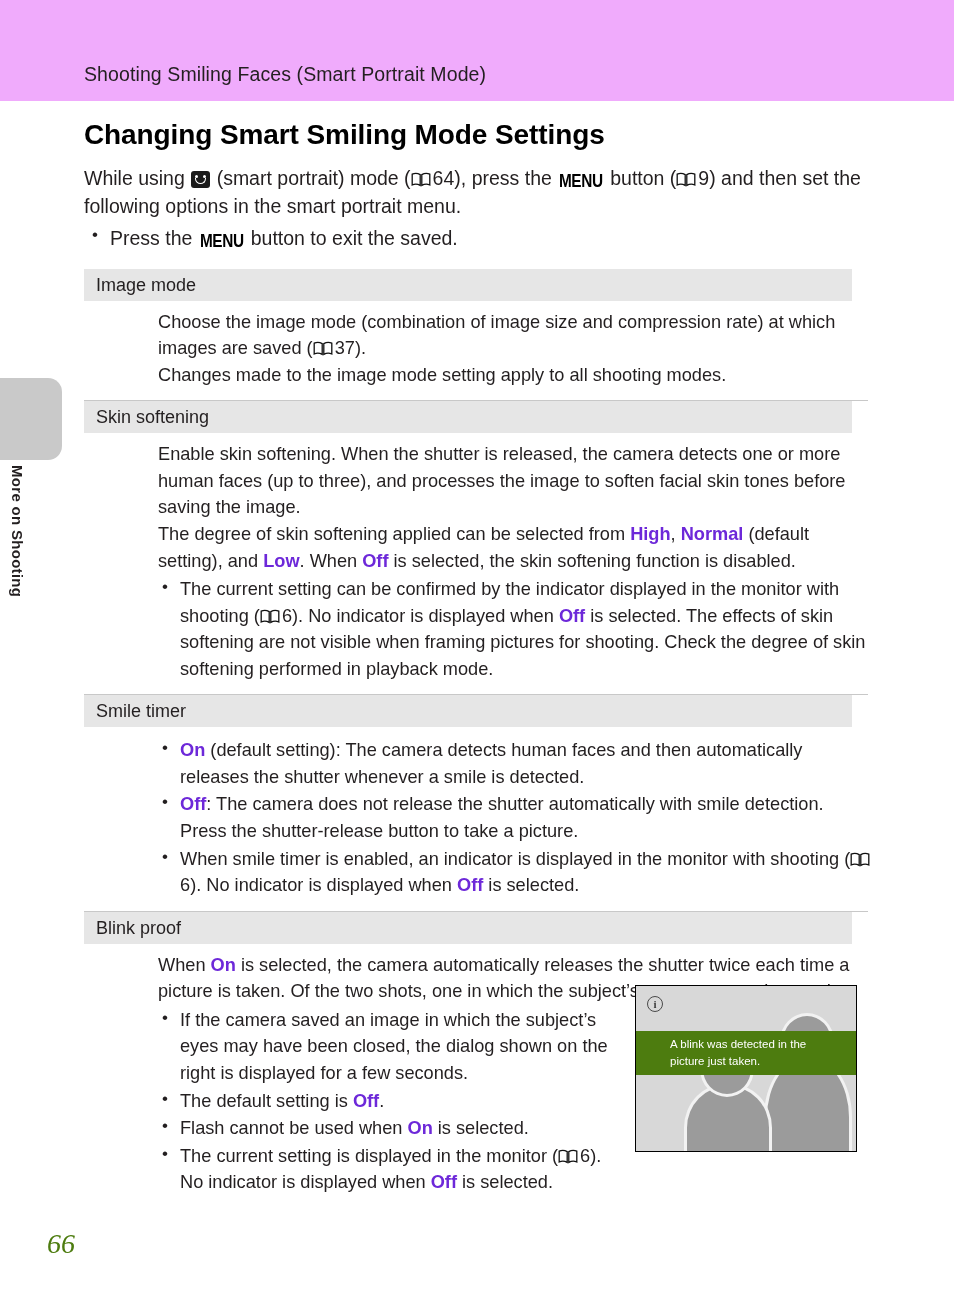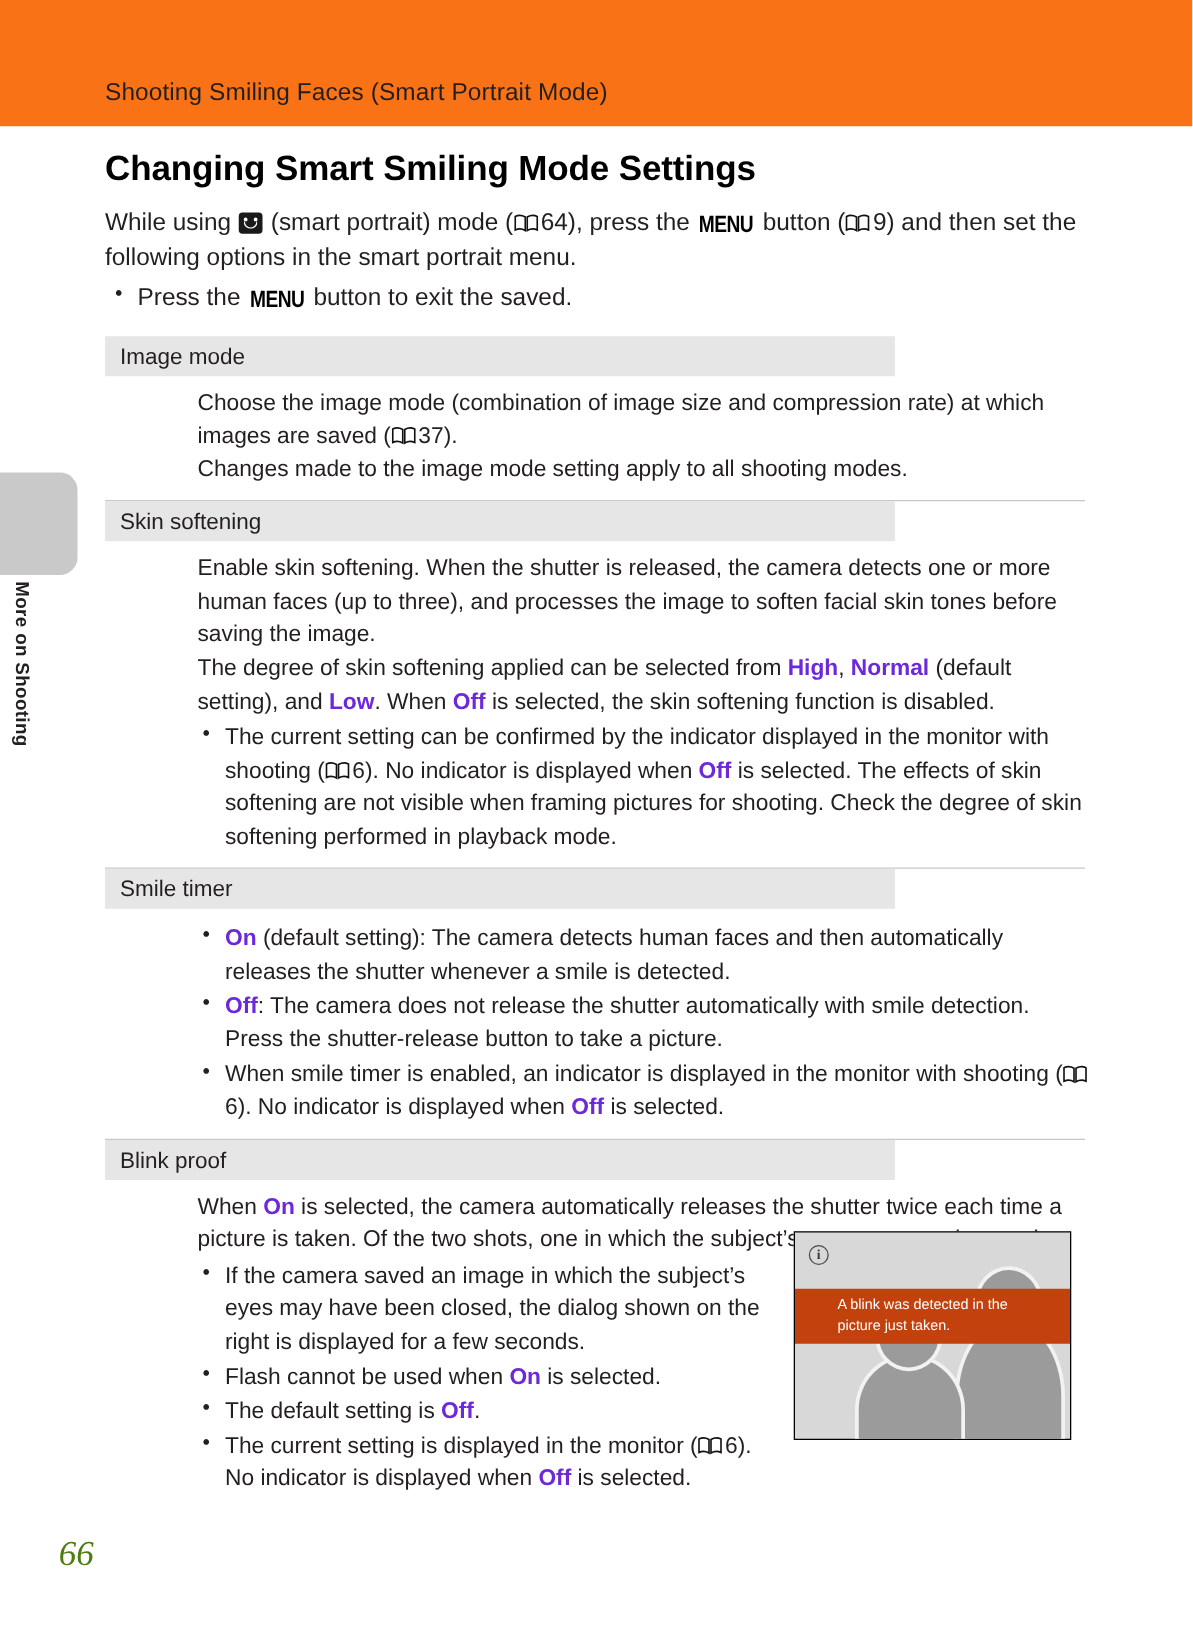--- a/index.html
+++ b/index.html
@@ -13,21 +13,21 @@
     position: relative;
     overflow: hidden;
   }
 
   
   .page-header {
     position: absolute;
     left: 0; top: 0;
     width: 954px;
     height: 101px;
-    background: #f97316;
+    background: #f0abfc;
   }
   .page-header .header-text {
     position: absolute;
     left: 84px;
     top: 63px;
     font-size: 19.5px;
     letter-spacing: .1px;
     color: #231f20;
     white-space: nowrap;
   }
@@ -116,21 +116,21 @@
 
   
   .settings { margin-top: 16px; }
   .setting-head {
     background: #e6e6e6;
     height: 32px;
     line-height: 32px;
     padding-left: 12px;
     font-size: 18px;
     color: #231f20;
-    width: 632px;
+    width: 768px;
   }
   .setting-body {
     padding: 8px 0 12px 74px;
     font-size: 18.2px;
     line-height: 1.46;
     color: #231f20;
   }
   .setting-body p { margin: 0; }
   .setting-body ul.plain > li {
     font-size: 18.2px;
@@ -242,21 +242,21 @@
   .person-front .body { left: 0px; bottom: -4px; width: 88px; height: 72px; }
   
   .person-back { left: 128px; bottom: 0; }
   .person-back .head { left: 16px; bottom: 82px; width: 54px; height: 56px; }
   .person-back .body { left: 0px; bottom: -4px; width: 88px; height: 100px; }
 
   .fig-msg {
     position: absolute;
     left: 0; top: 45px;
     width: 100%;
-    background: #c2410c;
+    background: #4d7c0f;
     color: #ffffff;
     font-size: 11.5px;
     line-height: 1.45;
     padding: 5px 0 6px 34px;
     z-index: 6;
   }
 </style>
 </head>
 <body>
 
@@ -323,22 +323,22 @@
               </svg></span><span>6</span><span>). No indicator is displayed when </span><b>Off</b><span> is selected.</span></li>
       </ul>
     </div>
     <div class="sep"></div>
 
     <div class="setting-head">Blink proof</div>
     <div class="setting-body">
       <p><span>When </span><b>On</b><span> is selected, the camera automatically releases the shutter twice each time a picture is taken. Of the two shots, one in which the subject’s eyes are open is saved.</span></p>
       <ul class="plain" style="width:470px">
         <li>If the camera saved an image in which the subject’s eyes may have been closed, the dialog shown on the right is displayed for a few seconds.</li>
+        <li><span>The default setting is </span><b>Off</b><span>.</span></li>
         <li><span>Flash cannot be used when </span><b>On</b><span> is selected.</span></li>
-        <li><span>The default setting is </span><b>Off</b><span>.</span></li>
         <li><span>The current setting is displayed in the monitor (</span><span class="ico-book"><svg width="20" height="15" viewBox="0 0 20 15">
                 <path d="M1.2 2.2 C3.4 1.1 6.6 1.1 9.2 2.6 L9.2 13.4 C6.6 11.9 3.4 11.9 1.2 13.0 Z" fill="none" stroke="#111" stroke-width="1.3"></path>
                 <path d="M18.8 2.2 C16.6 1.1 13.4 1.1 10.8 2.6 L10.8 13.4 C13.4 11.9 16.6 11.9 18.8 13.0 Z" fill="none" stroke="#111" stroke-width="1.3"></path>
               </svg></span><span>6</span><span>). No indicator is displayed when </span><b>Off</b><span> is selected.</span></li>
       </ul>
     </div>
 
   </div>
 </div>
 

